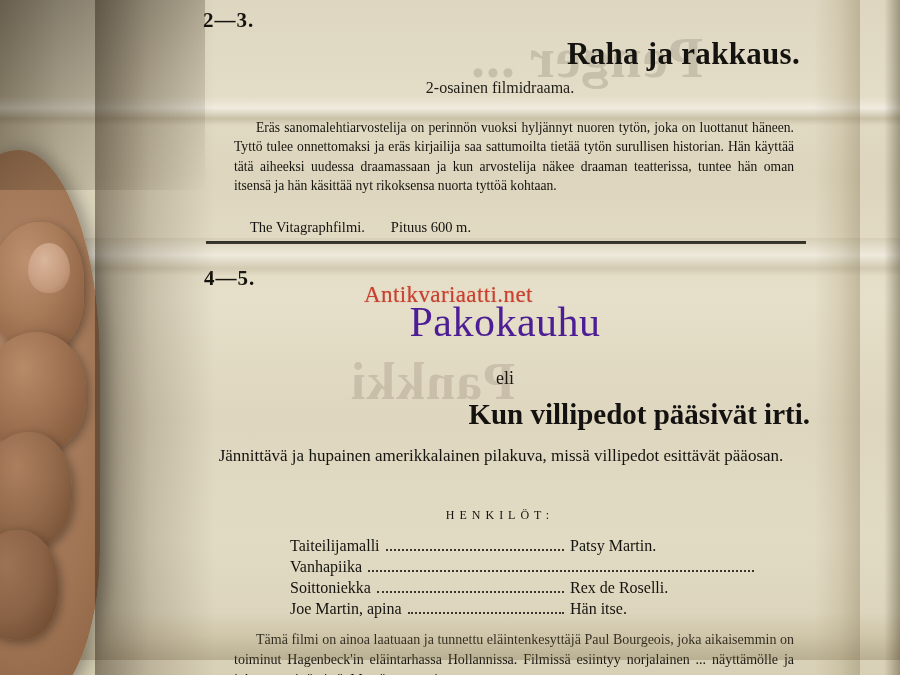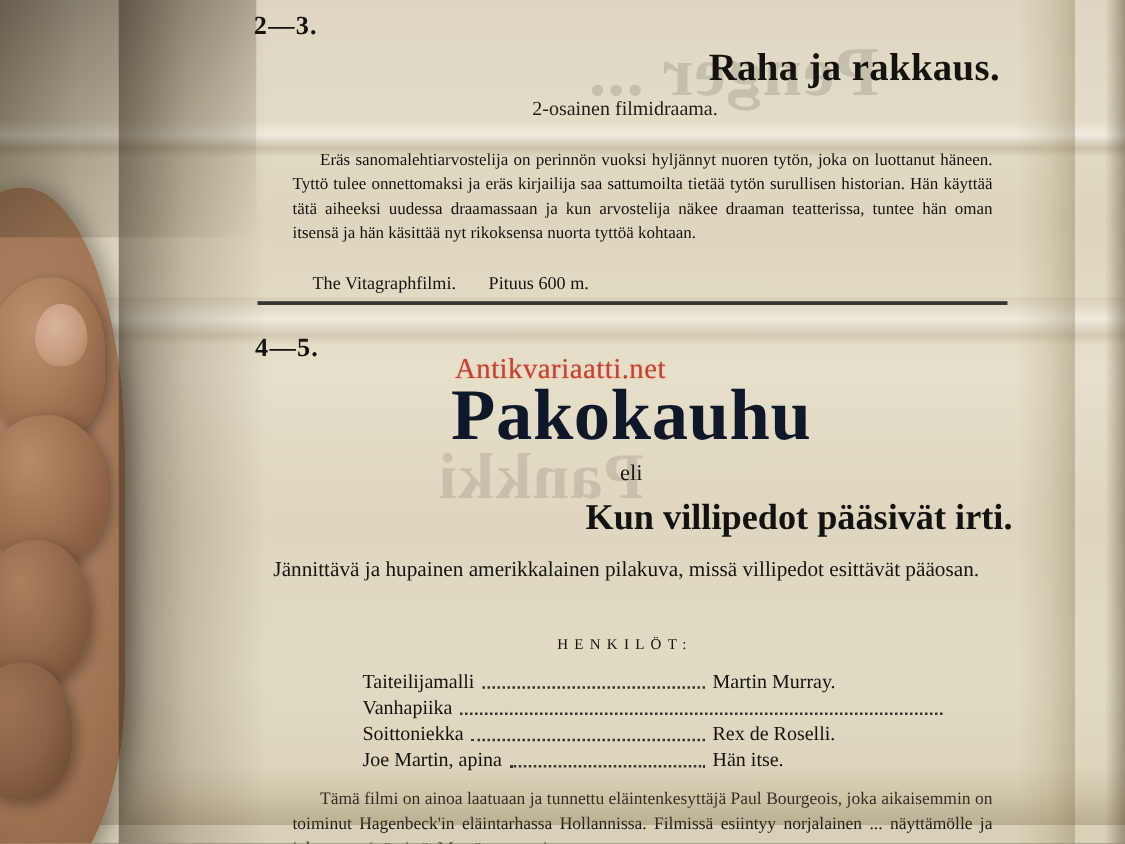--- a/index.html
+++ b/index.html
@@ -124,23 +124,23 @@
     font-size: 23px;
     color: #c8402f;
     letter-spacing: 0.4px;
     text-shadow: 0 0 1px rgba(200,64,47,0.5);
   }
 
   .title2 {
     position: absolute;
     left: 200px; top: 298px; width: 610px;
     text-align: center;
-    font-size: 58px;
-    font-weight: bold;
-    color: #0f172a;
+    font-size: 42px;
+    font-weight: normal;
+    color: #4c1d95;
     letter-spacing: 0.5px;
   }
   .eli {
     position: absolute;
     left: 200px; top: 368px; width: 610px;
     text-align: center;
     font-size: 18px;
     color: #1a1713;
   }
   .title2b {
@@ -289,21 +289,21 @@
     <div class="title2">Pakokauhu</div>
     <div class="eli">eli</div>
     <div class="title2b">Kun villipedot pääsivät irti.</div>
     <div class="body2">Jännittävä ja hupainen amerikkalainen pilakuva, missä villipedot esittävät pääosan.</div>
 
     <div class="cast-head">HENKILÖT:</div>
     <div class="cast">
       <div class="cast-row">
         <span class="cast-role">Taiteilijamalli</span>
         <span class="cast-dots"></span>
-        <span class="cast-actor">Martin Murray.</span>
+        <span class="cast-actor">Patsy Martin.</span>
       </div>
       <div class="cast-row">
         <span class="cast-role">Vanhapiika</span>
         <span class="cast-dots"></span>
       </div>
       <div class="cast-row">
         <span class="cast-role">Soittoniekka</span>
         <span class="cast-dots"></span>
         <span class="cast-actor">Rex de Roselli.</span>
       </div>

